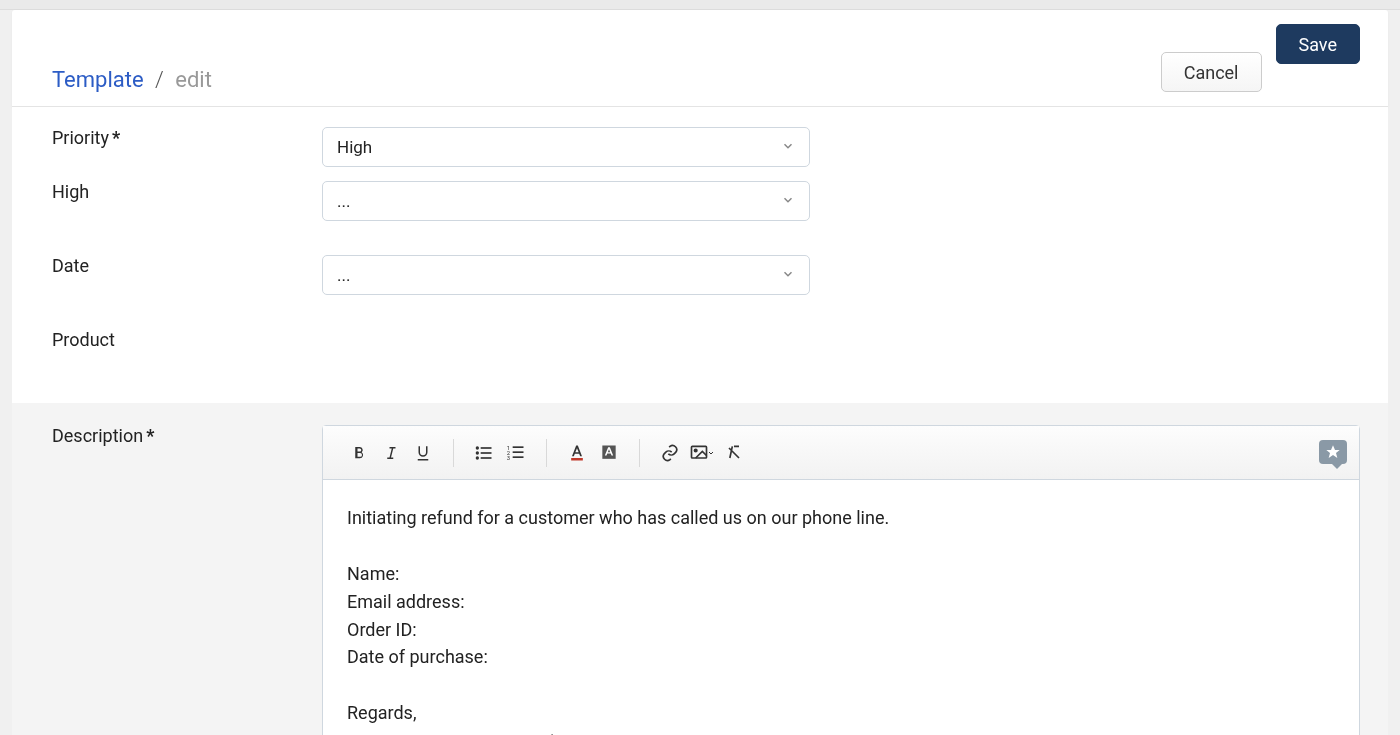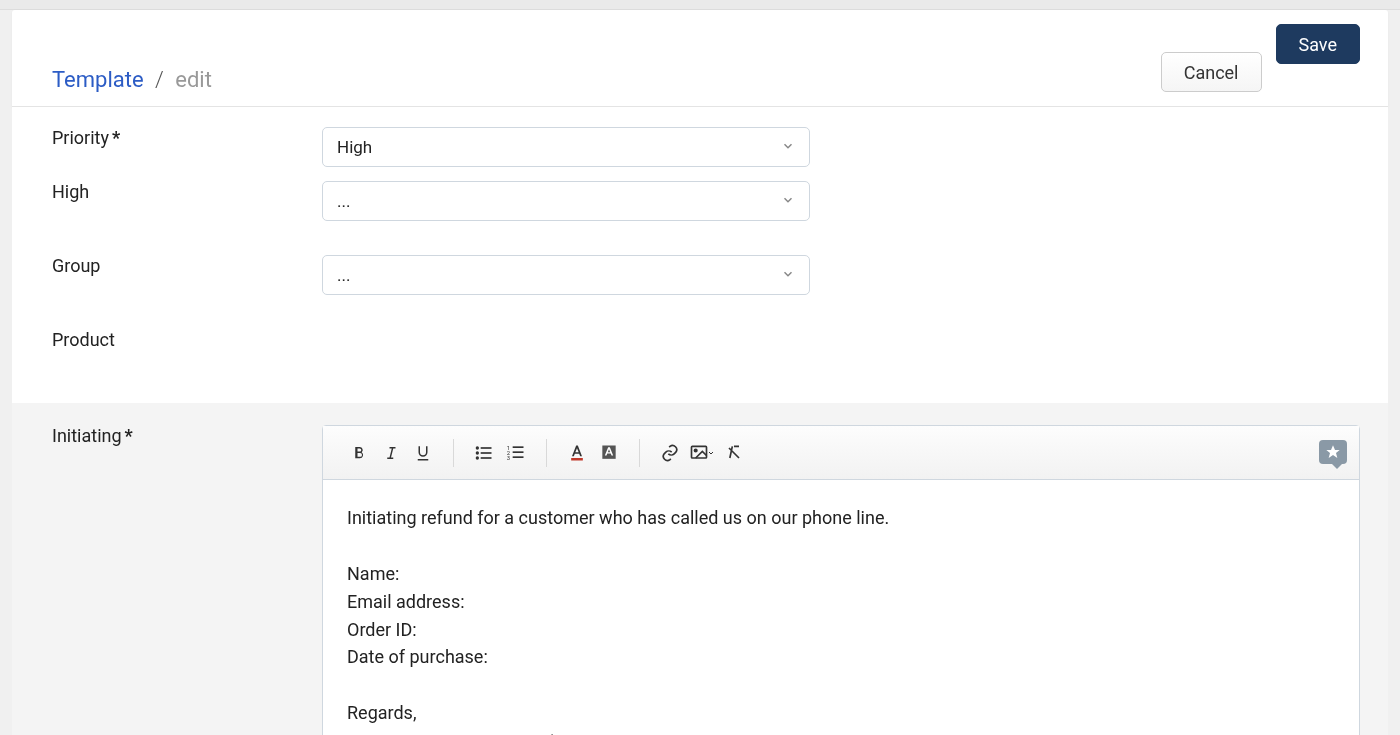--- a/index.html
+++ b/index.html
@@ -121,41 +121,41 @@
       <span class="chev">
         <svg class="chev-svg" viewBox="0 0 24 24" fill="none" stroke="currentColor" stroke-width="2.5">
             <polyline points="6 9 12 15 18 9"></polyline>
           </svg>
       </span>
     </div>
   </div>
 
   <div class="form-row">
     <div class="label">
-      <span>Group</span><span class="req"></span>
+      <span>Date</span><span class="req"></span>
     </div>
     <div class="select">
       <span>...</span>
       <span class="chev">
         <svg class="chev-svg" viewBox="0 0 24 24" fill="none" stroke="currentColor" stroke-width="2.5">
             <polyline points="6 9 12 15 18 9"></polyline>
           </svg>
       </span>
     </div>
   </div>
 
   <div class="form-row" style="padding-bottom:20px;flex-direction:column;">
     <div class="label">
       <span>Product</span><span class="req"></span>
     </div>
   </div>
 
   <div class="editor-row">
     <div class="label">
-      <span>Initiating</span><span class="req">*</span>
+      <span>Description</span><span class="req">*</span>
     </div>
 
     <div class="editor-wrap">
       <div class="toolbar">
 
         <div class="tgroup">
           <div class="ticon" title="Bold">
             <svg width="18" height="18" viewBox="0 0 24 24">
                 <path fill="currentColor" d="M7 4h6a4 4 0 0 1 2.6 7 4.4 4.4 0 0 1-2.6 8H7V4zm3 2v4h3a2 2 0 1 0 0-4h-3zm0 6v5h3.5a2.5 2.5 0 1 0 0-5H10z"></path>
               </svg>

